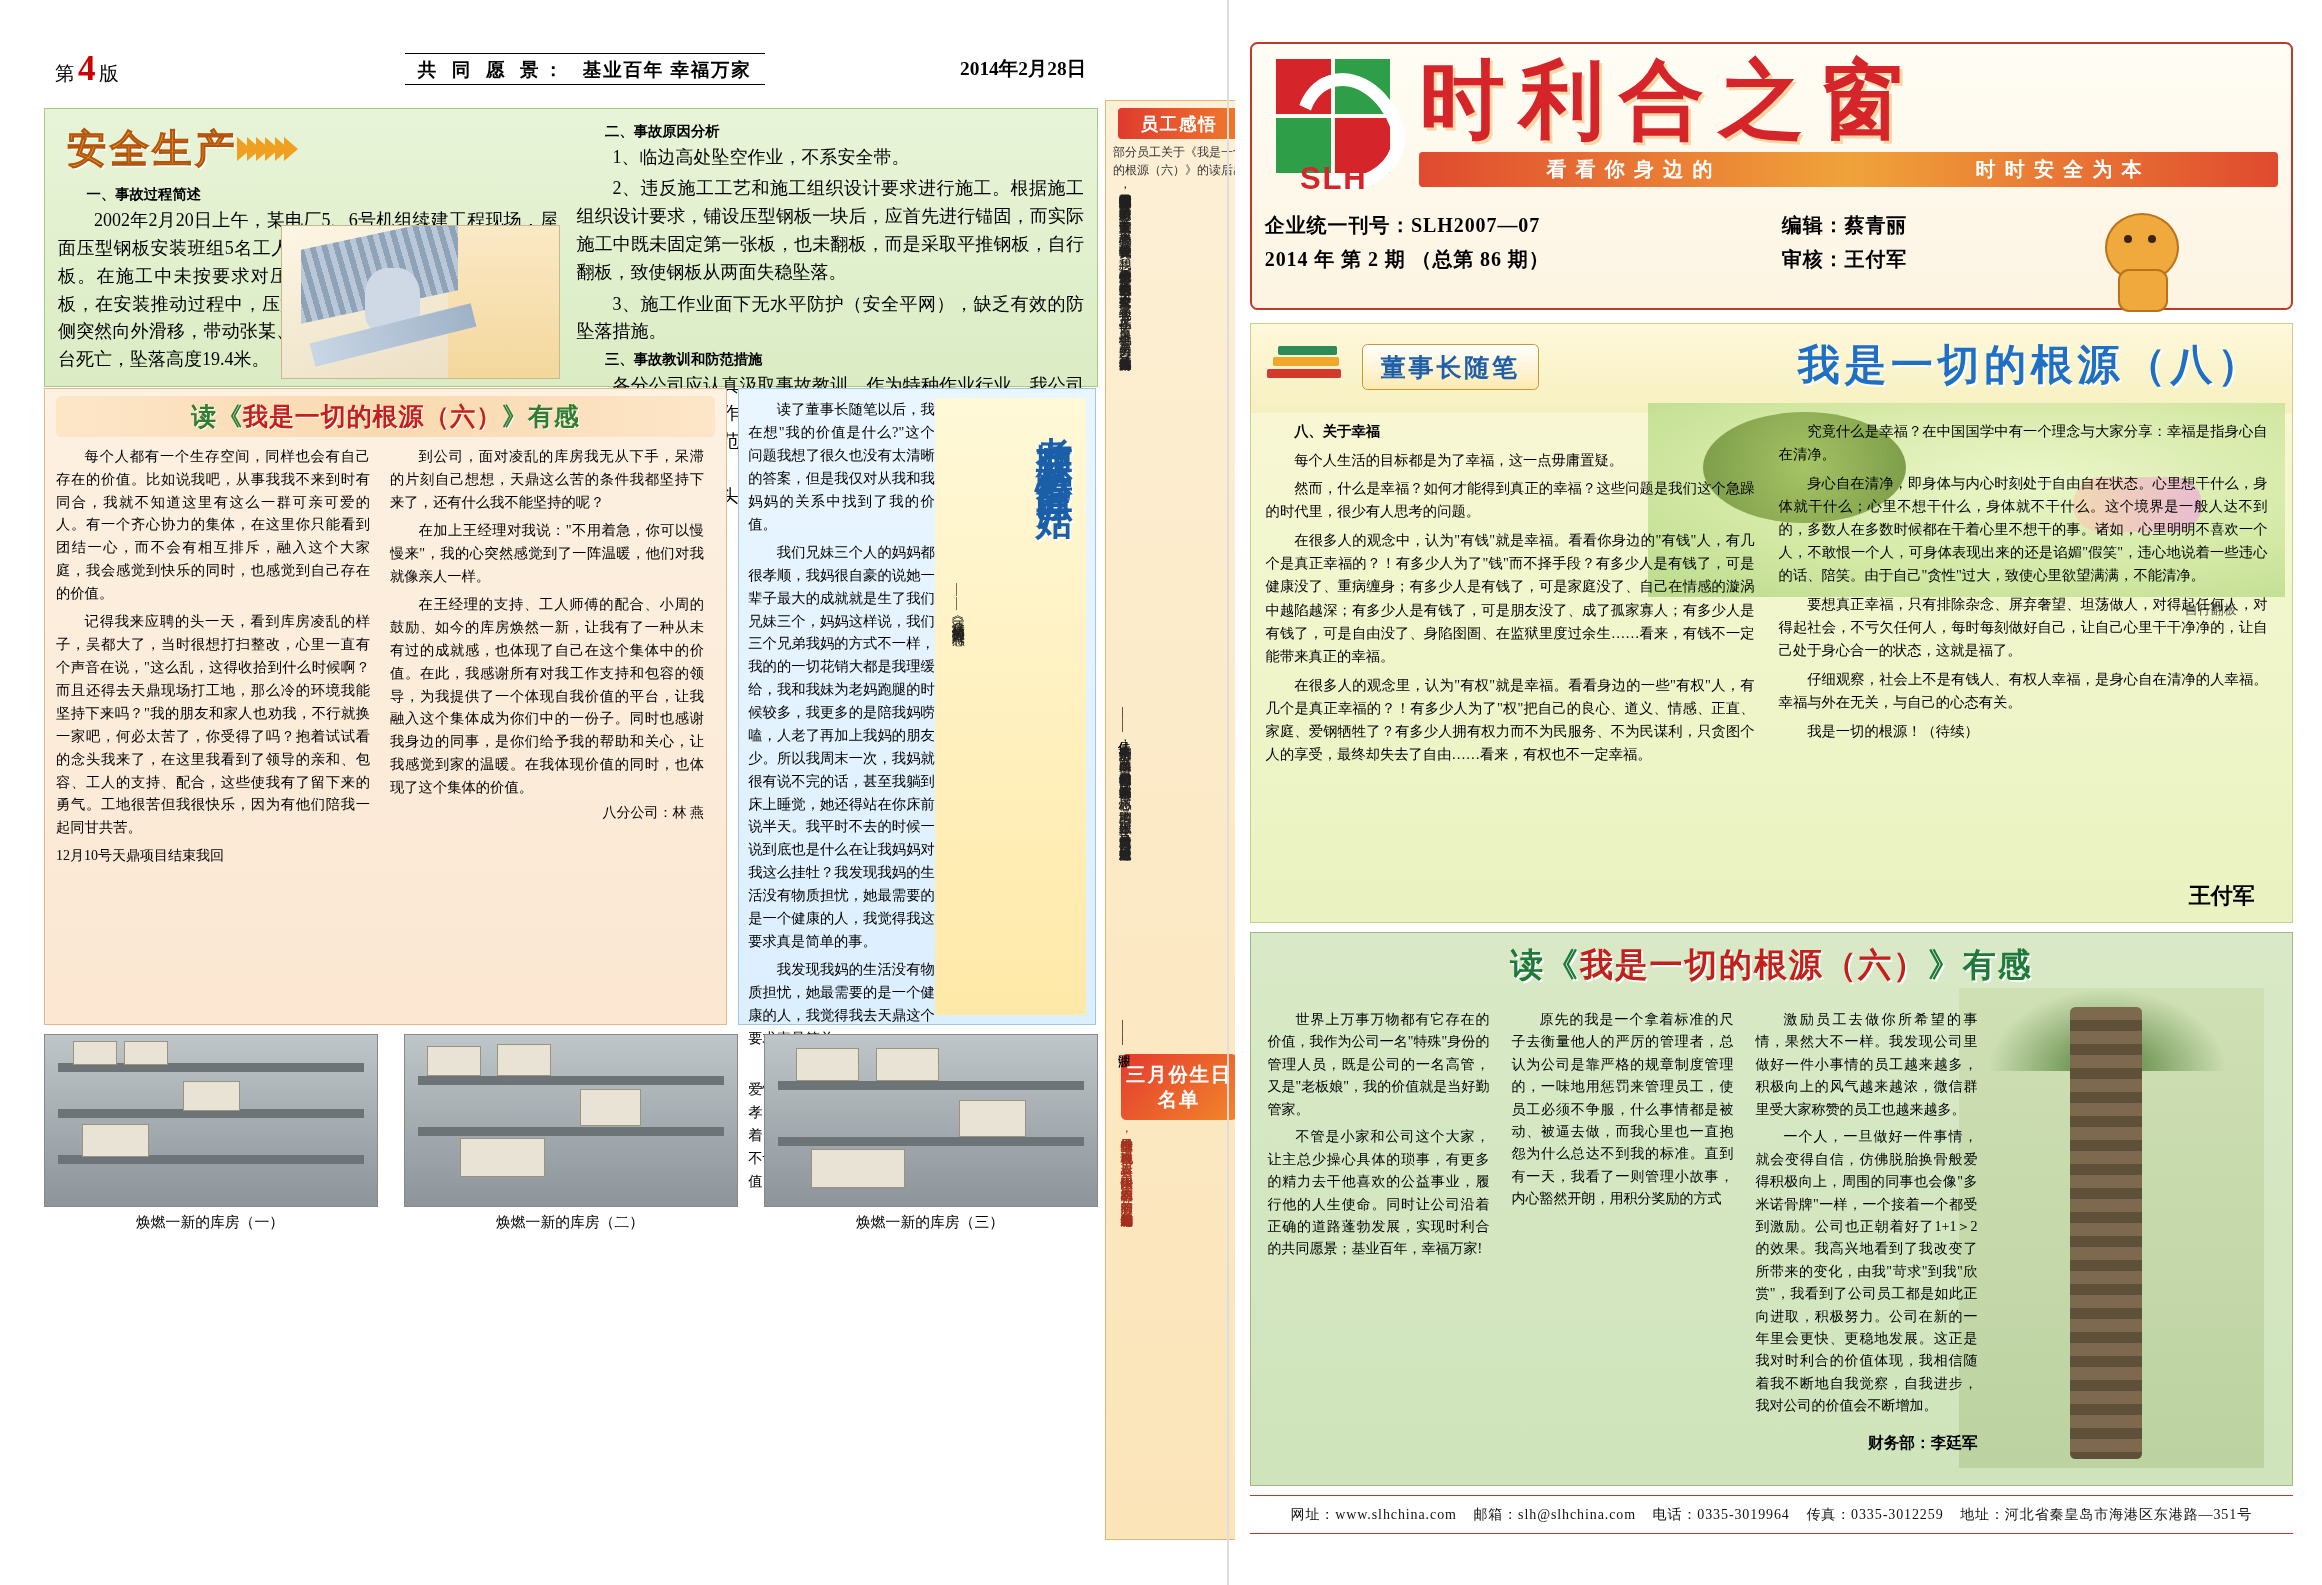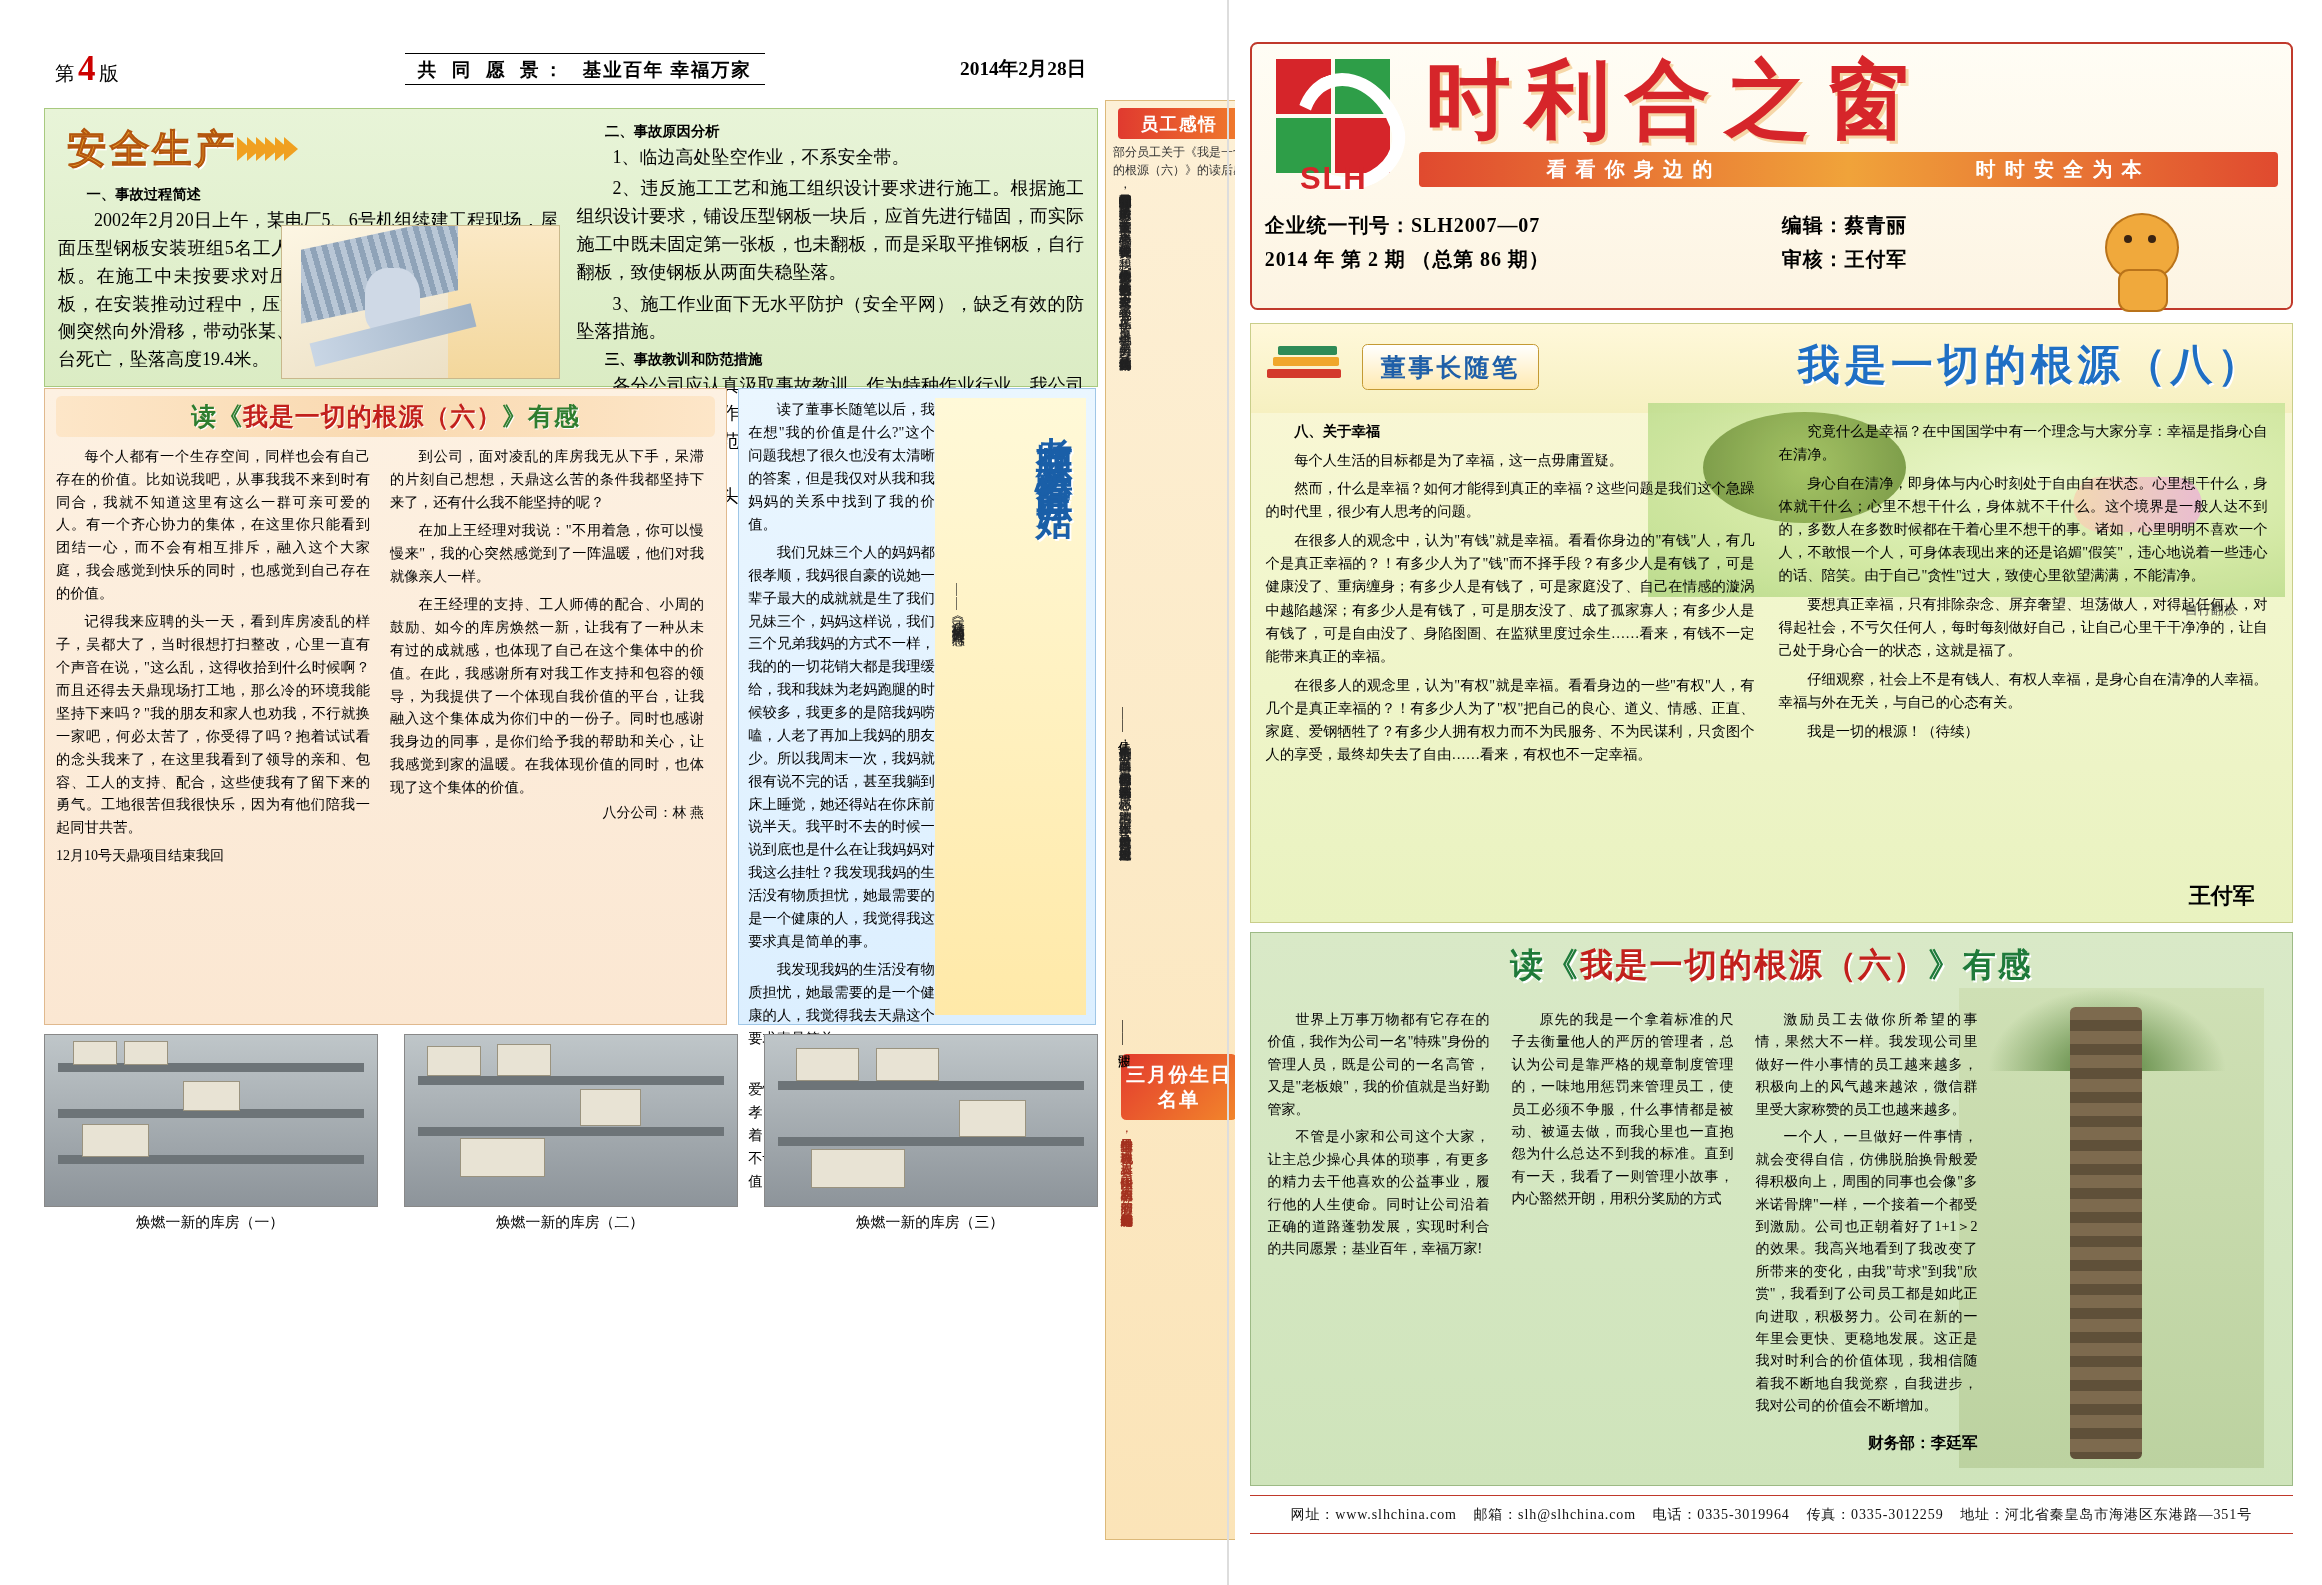--- a/index.html
+++ b/index.html
@@ -199,21 +199,21 @@
     border-left-color:transparent;transform:rotate(-20deg);
   }
   .slh-logo .slh-text{
     position:absolute;left:0;bottom:-5.5px;width:138px;text-align:center;
     font-family:"Liberation Sans",sans-serif;font-size:31px;font-weight:bold;color:#d6252a;
     letter-spacing:1.8px;
   }
   .np-title{
     font-family:"Liberation Serif",serif;
     font-size:85px;font-weight:bold;color:#d6252a;letter-spacing:14.8px;
-    line-height:1;text-shadow:2.8px 2.8px 0 #f6d7a8;margin-left:6px;
+    line-height:1;text-shadow:2.8px 2.8px 0 #f6d7a8;
   }
   .np-bar{
     margin-top:9.2px;height:35px;border-radius:3.7px;
     background:linear-gradient(90deg,#e04a2f,#f0a33a,#e04a2f);
     color:#fff;font-size:20px;font-weight:bold;letter-spacing:9.2px;
     display:flex;align-items:center;justify-content:space-around;
   }
   .np-info{
     display:flex;margin-top:13px;font-size:20px;font-weight:bold;
     align-items:flex-start;

